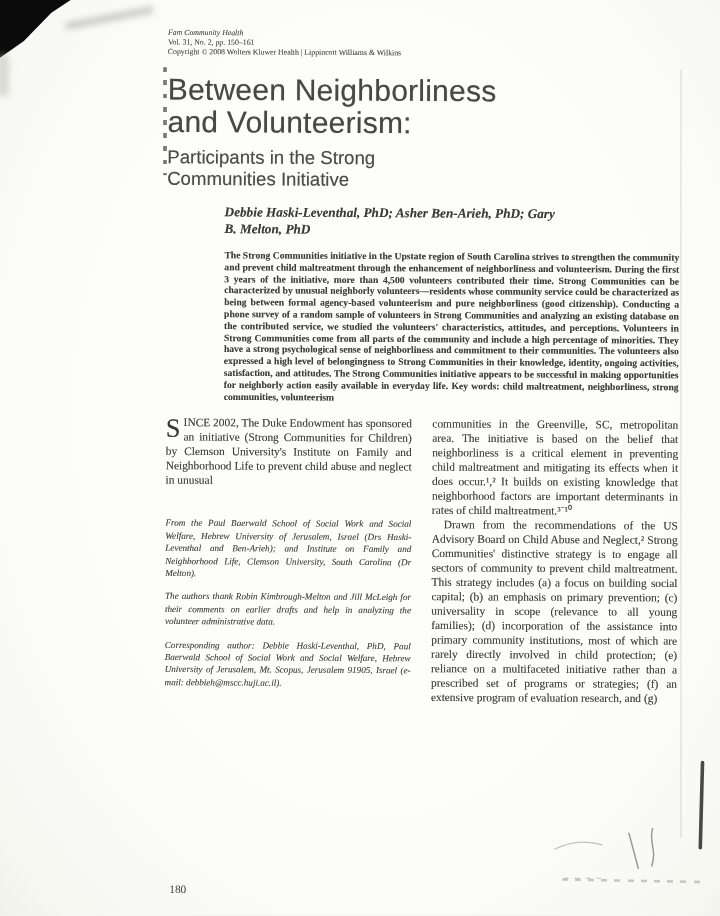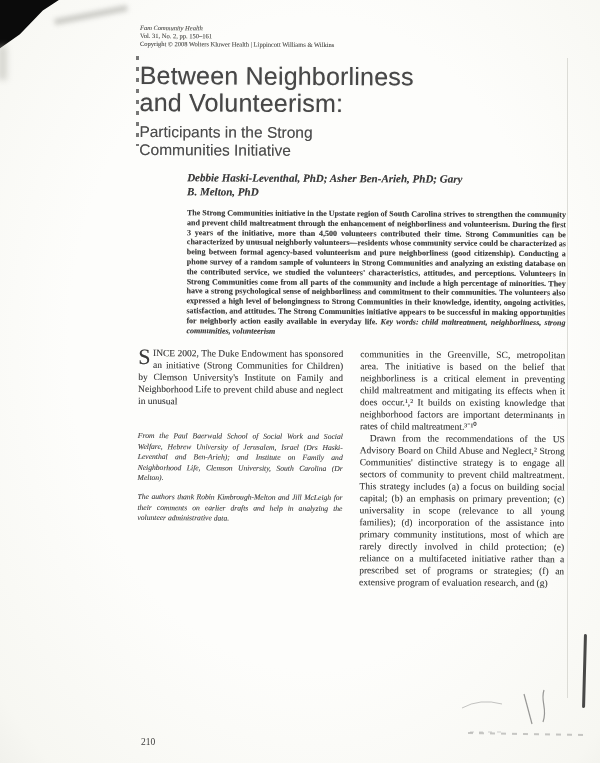--- a/index.html
+++ b/index.html
@@ -70,21 +70,21 @@
   .authors {
     margin:12px 0 0 48px; width:280px;
     font-style:italic; font-weight:bold; font-size:11px; line-height:14px;
     color:#3b3b3b; text-shadow:0 0 .5px rgba(70,70,70,.5);
   }
   .abstract {
     margin:10px 0 0 48px; width:379px;
     font-weight:bold; font-size:8px; line-height:9.8px;
     text-align:justify; color:#3e3e3e; text-shadow:0 0 .4px rgba(80,80,80,.5);
   }
-  .abstract .kw { font-style:italic; }
+  .abstract .kw { }
   .columns { display:flex; gap:17px; margin-top:12px; }
   .col {
     width:205px; font-size:9.5px; line-height:12px;
     text-align:justify; color:#3d3d3d; text-shadow:0 0 .4px rgba(80,80,80,.5);
   }
   .col p { margin:0; }
   .dropcap {
     float:left; font-size:22px; line-height:19px; padding-right:2.5px;
     color:#3a3a3a;
   }
@@ -142,26 +142,27 @@
     <div class="abstract"><span>The Strong Communities initiative in the Upstate region of South Carolina strives to strengthen the community and prevent child maltreatment through the enhancement of neighborliness and volunteerism. During the first 3 years of the initiative, more than 4,500 volunteers contributed their time. Strong Communities can be characterized by unusual neighborly volunteers—residents whose community service could be characterized as being between formal agency-based volunteerism and pure neighborliness (good citizenship). Conducting a phone survey of a random sample of volunteers in Strong Communities and analyzing an existing database on the contributed service, we studied the volunteers' characteristics, attitudes, and perceptions. Volunteers in Strong Communities come from all parts of the community and include a high percentage of minorities. They have a strong psychological sense of neighborliness and commitment to their communities. The volunteers also expressed a high level of belongingness to Strong Communities in their knowledge, identity, ongoing activities, satisfaction, and attitudes. The Strong Communities initiative appears to be successful in making opportunities for neighborly action easily available in everyday life.</span><span class="kw"> Key words: </span><span class="kw">child maltreatment, neighborliness, strong communities, volunteerism</span></div>
 
     <div class="columns">
 
       <div class="col">
         <p><span class="dropcap">S</span><span>INCE 2002, The Duke Endowment has sponsored an initiative (Strong Communities for Children) by Clemson University's Institute on Family and Neighborhood Life to prevent child abuse and neglect in unusual</span></p>
 
         <div class="footnotes">
           <p>From the Paul Baerwald School of Social Work and Social Welfare, Hebrew University of Jerusalem, Israel (Drs Haski-Leventhal and Ben-Arieh); and Institute on Family and Neighborhood Life, Clemson University, South Carolina (Dr Melton).</p>
           <p>The authors thank Robin Kimbrough-Melton and Jill McLeigh for their comments on earlier drafts and help in analyzing the volunteer administrative data.</p>
+          <p>Corresponding author: Debbie Haski-Leventhal, PhD, Paul Baerwald School of Social Work and Social Welfare, Hebrew University of Jerusalem, Mt. Scopus, Jerusalem 91905, Israel (e-mail: debbieh@mscc.huji.ac.il).</p>
         </div>
       </div>
 
       <div class="col">
         <p>communities in the Greenville, SC, metropolitan area. The initiative is based on the belief that neighborliness is a critical element in preventing child maltreatment and mitigating its effects when it does occur.¹,² It builds on existing knowledge that neighborhood factors are important determinants in rates of child maltreatment.³⁻¹⁰</p>
         <p class="p-indent">Drawn from the recommendations of the US Advisory Board on Child Abuse and Neglect,² Strong Communities' distinctive strategy is to engage all sectors of community to prevent child maltreatment. This strategy includes (a) a focus on building social capital; (b) an emphasis on primary prevention; (c) universality in scope (relevance to all young families); (d) incorporation of the assistance into primary community institutions, most of which are rarely directly involved in child protection; (e) reliance on a multifaceted initiative rather than a prescribed set of programs or strategies; (f) an extensive program of evaluation research, and (g)</p>
       </div>
 
     </div>
   </div>
 
-  <div class="page-num">210</div>
+  <div class="page-num">180</div>
 
 </div>
 
 </body></html>

